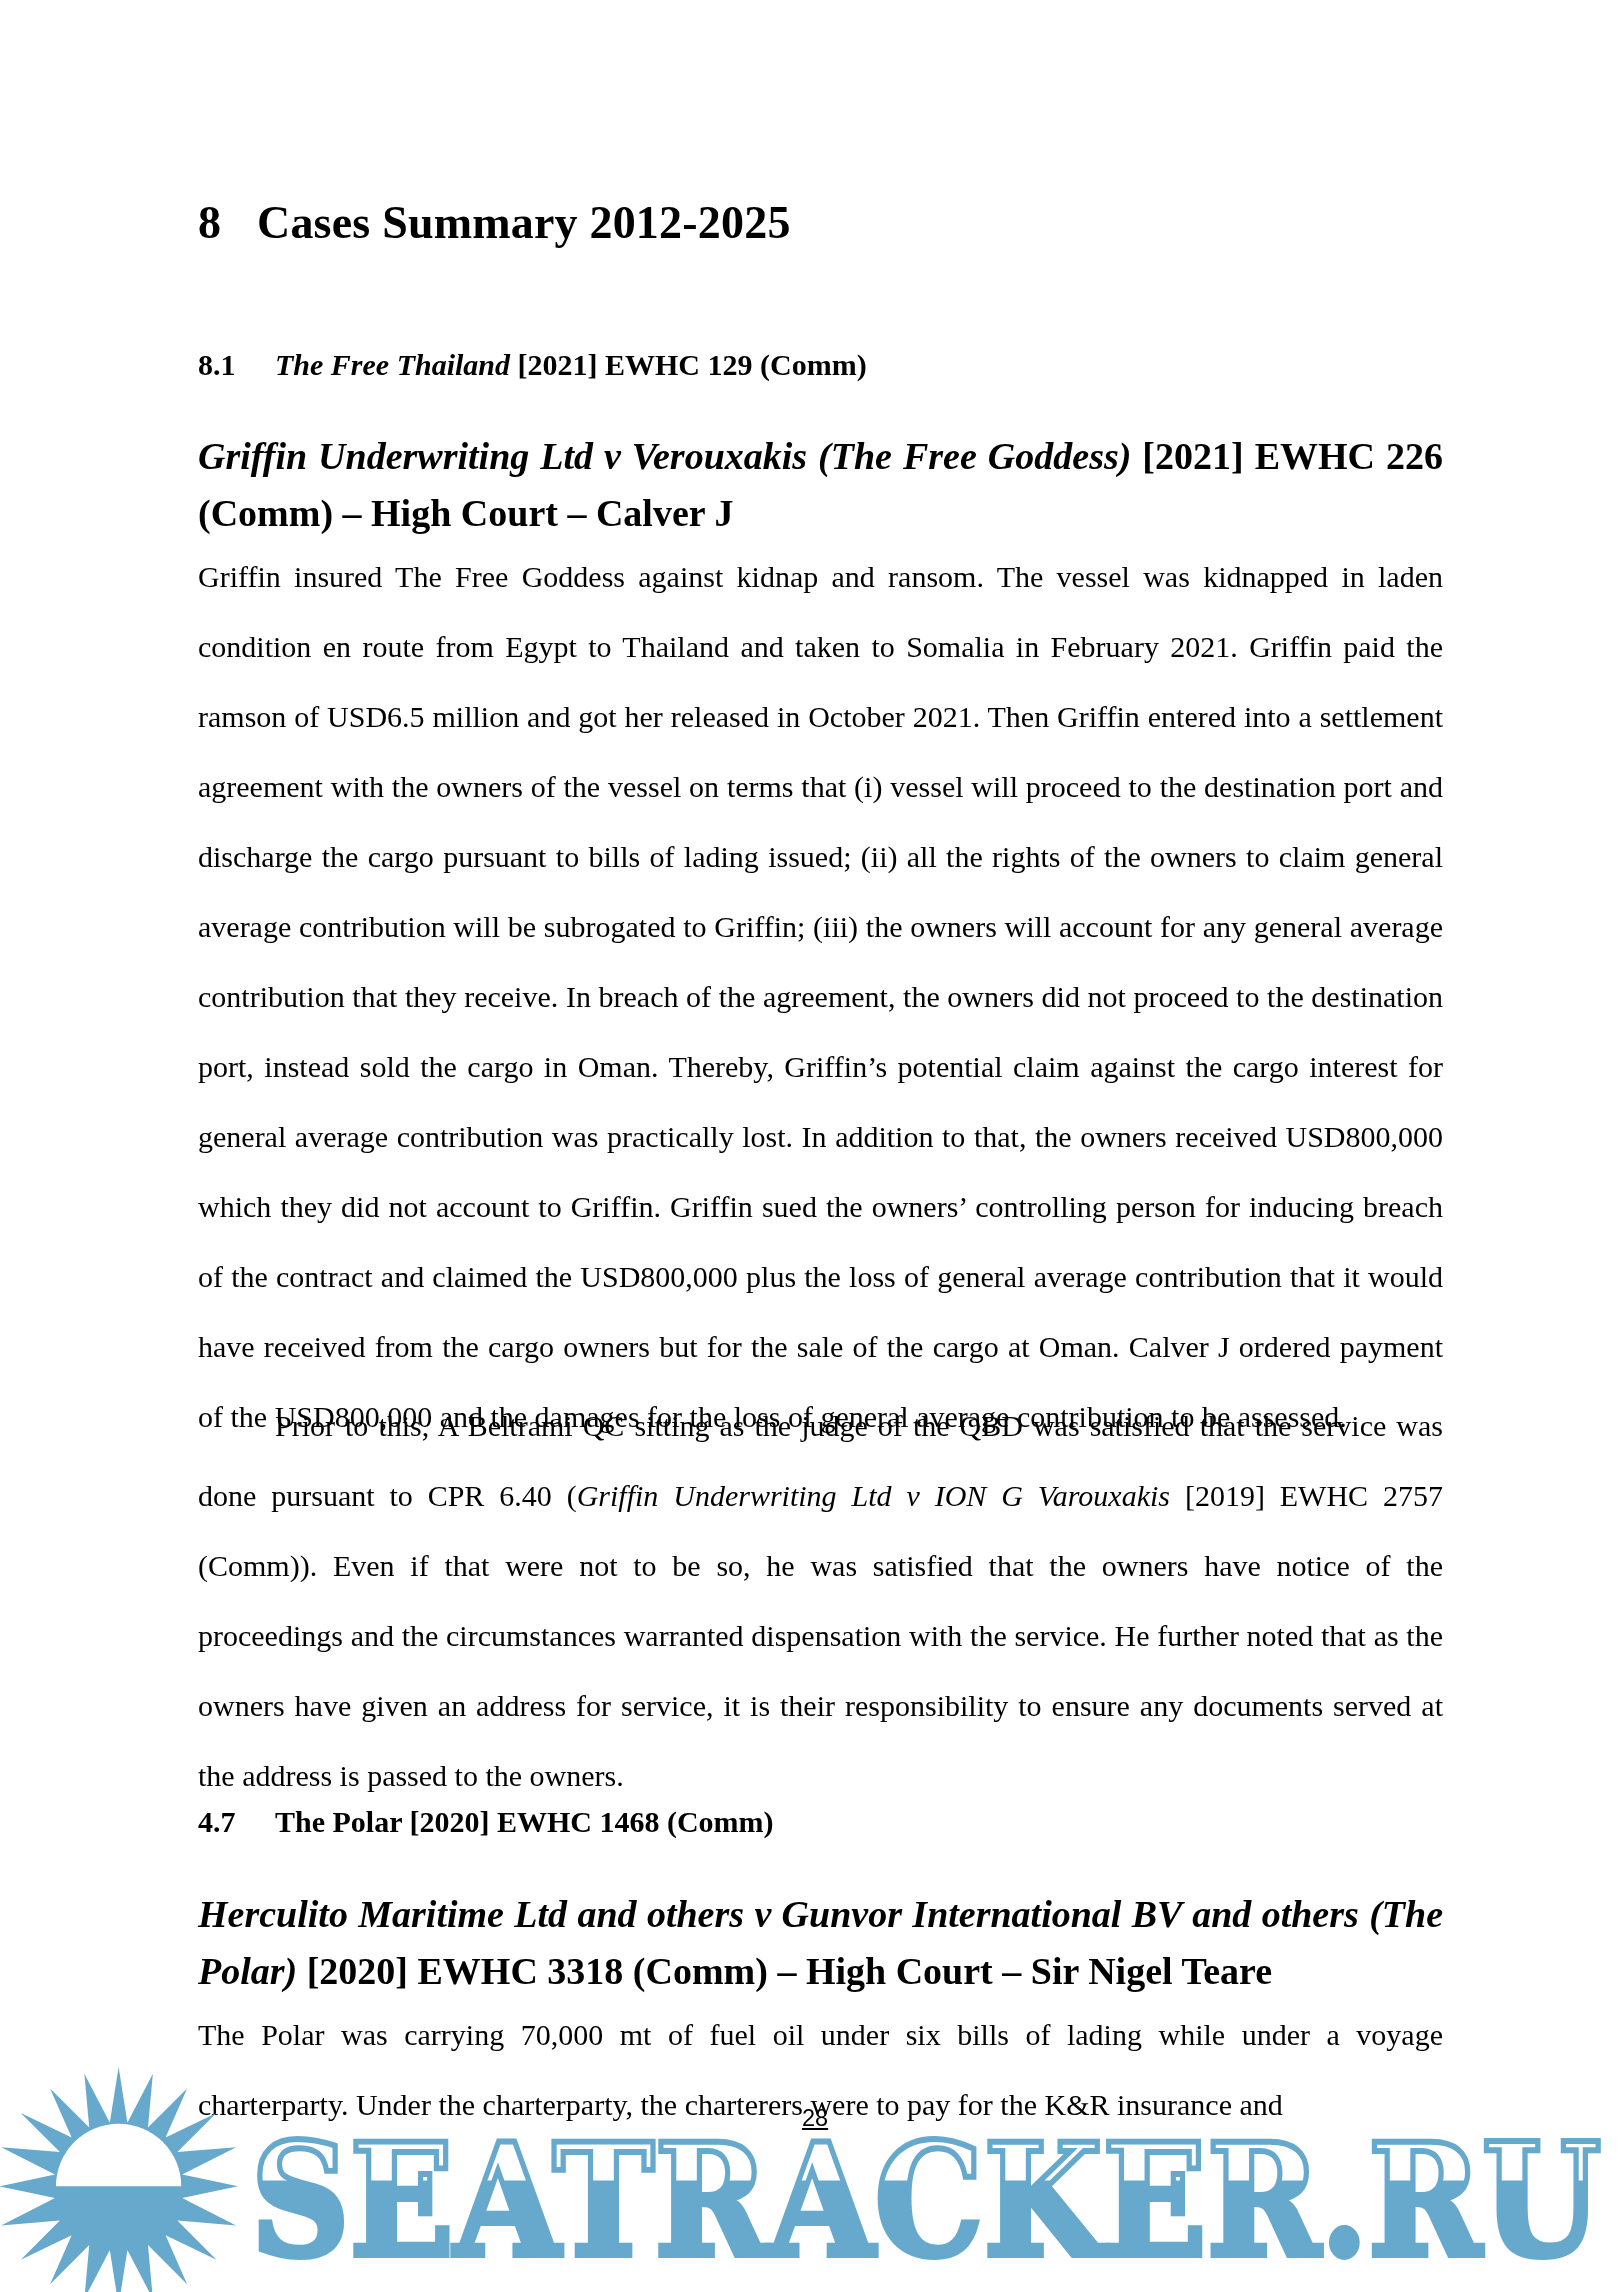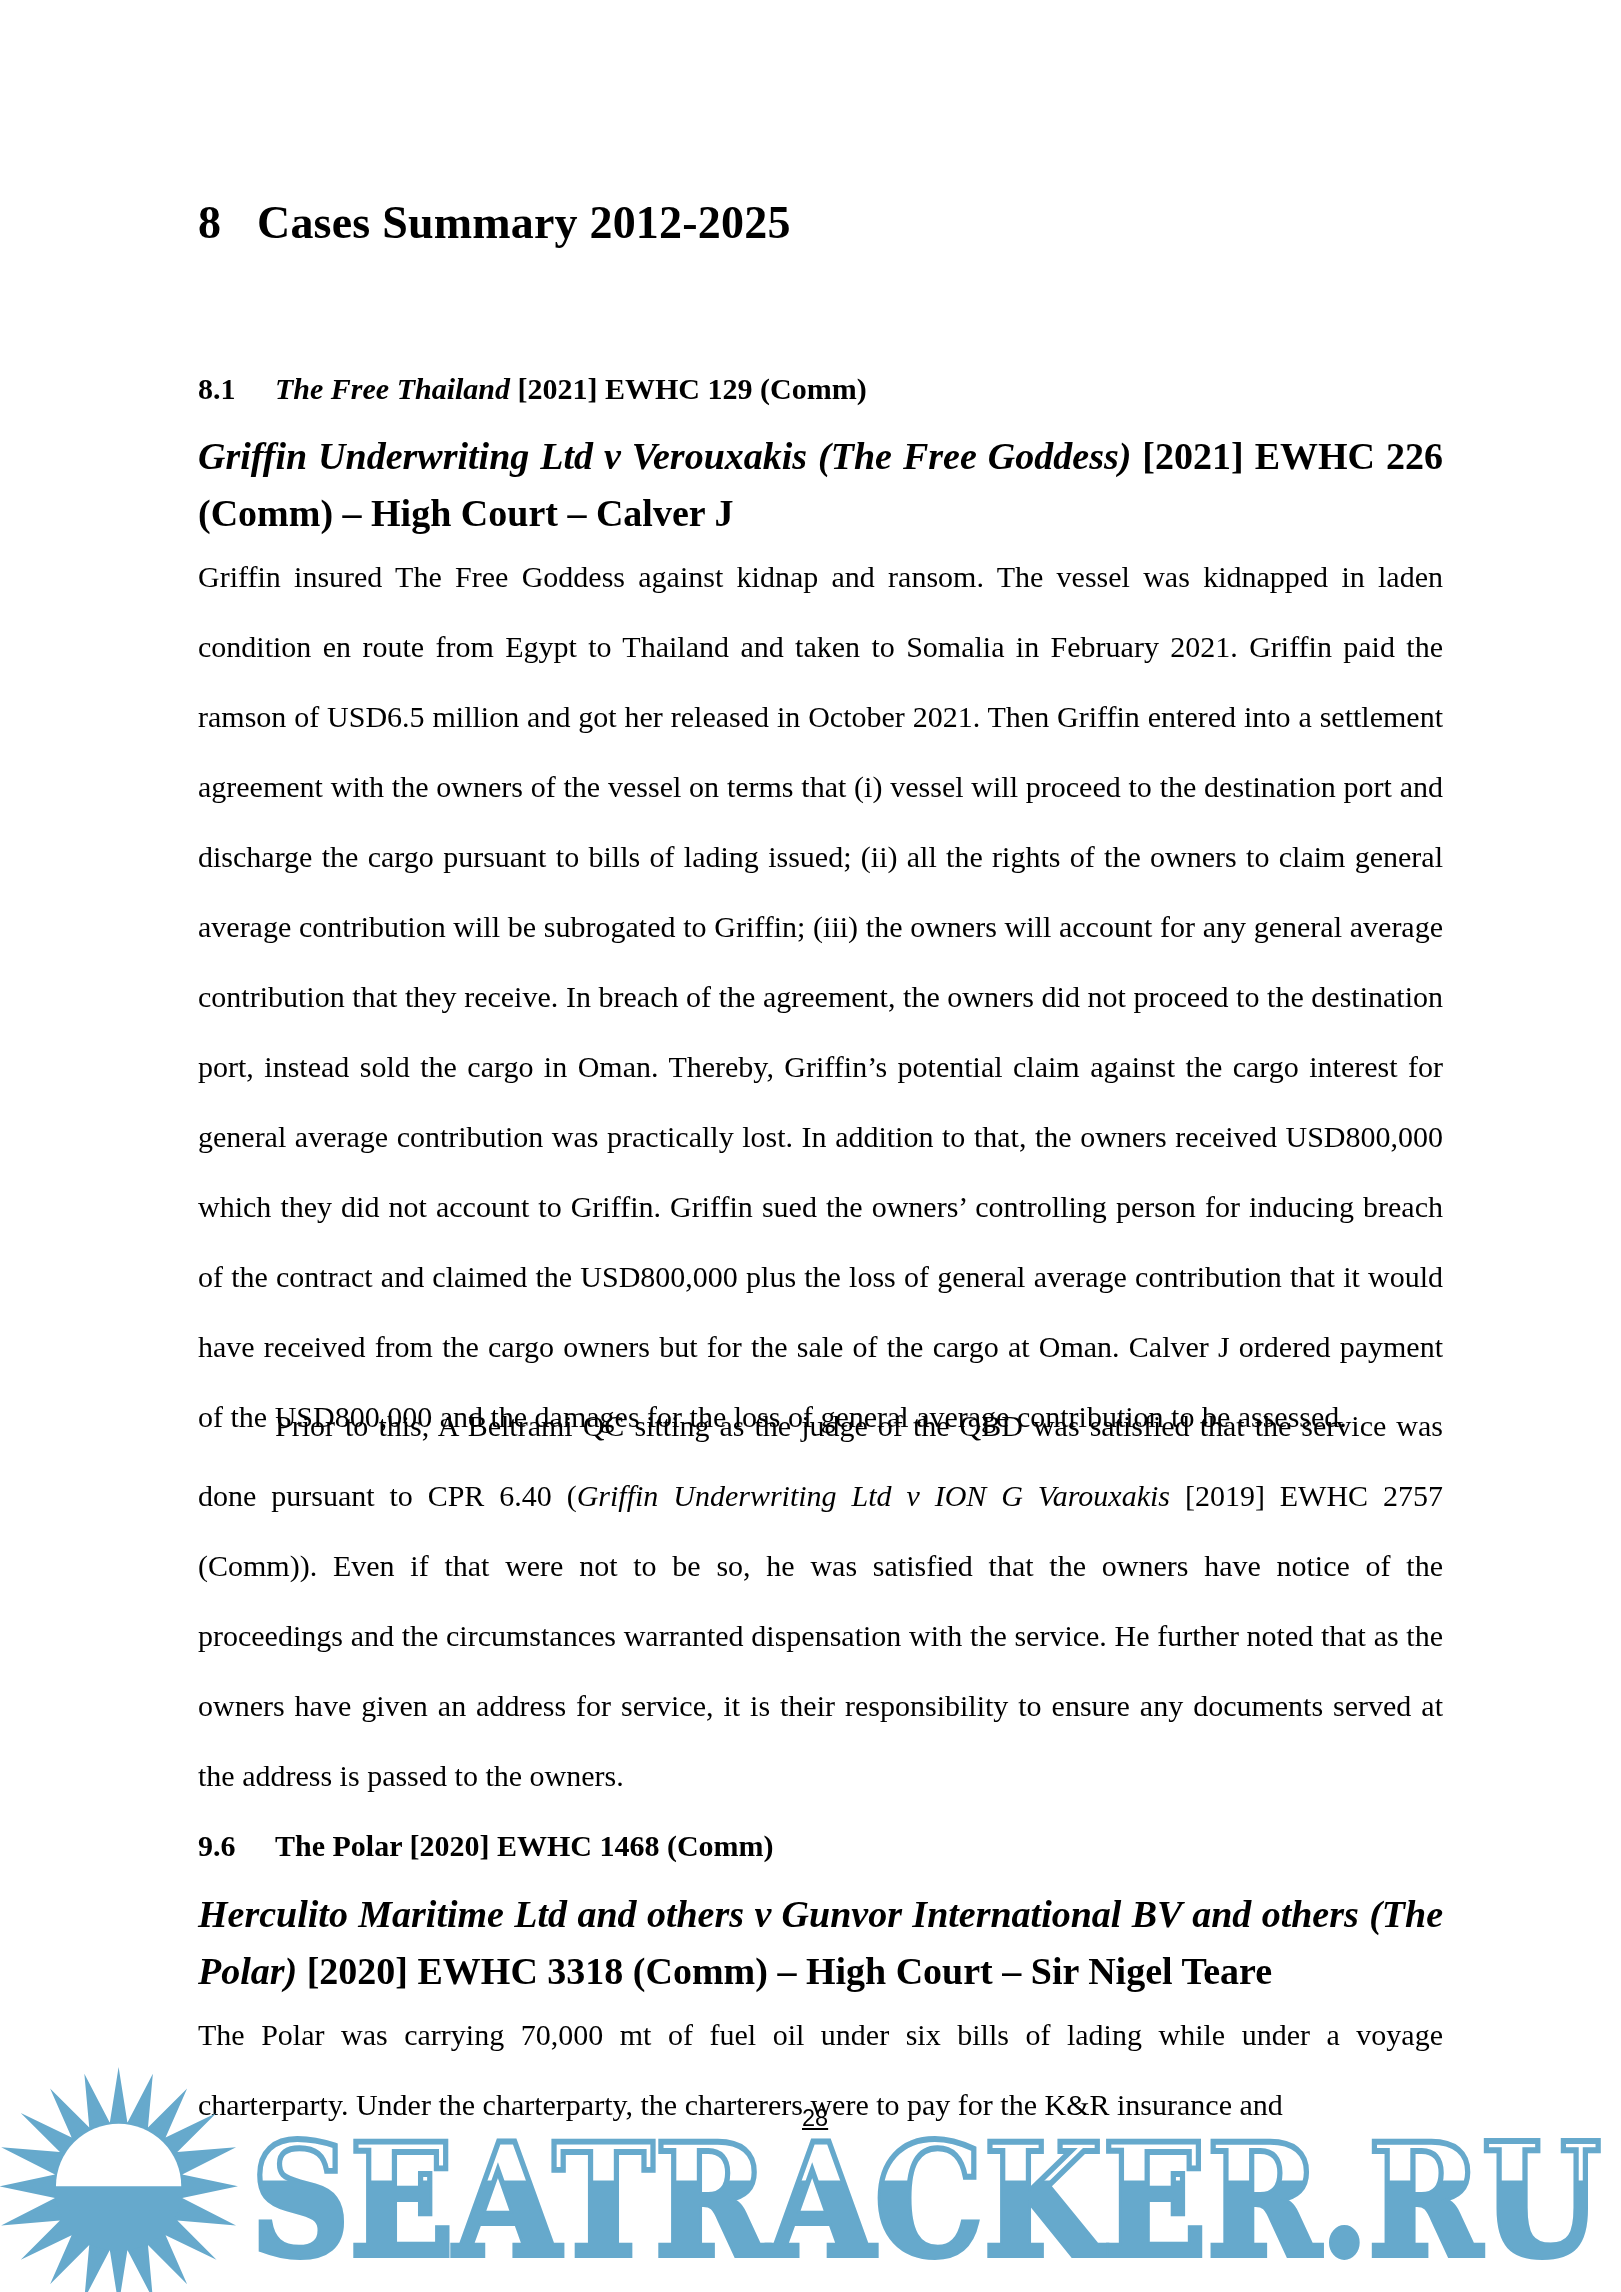--- a/index.html
+++ b/index.html
@@ -9,21 +9,21 @@
   }
   .page { position: absolute; left: 198px; top: 0; width: 1245px; }
   .chapter-title {
     position: absolute; top: 196px; left: 0;
     font-size: 46px; font-weight: bold; white-space: nowrap; letter-spacing: 0.2px;
   }
   .chapter-title .num { display: inline-block; width: 59px; }
   .sec-heading {
     position: absolute; left: 0; font-size: 30px; font-weight: bold; white-space: nowrap;
   }
-  .sec-heading .num { display: inline-block; width: 77px; margin-top: 24px; }
+  .sec-heading .num { display: inline-block; width: 77px; }
   .case-title {
     position: absolute; left: 0; width: 1245px;
     font-size: 38px; font-weight: bold; line-height: 57px; text-align: justify;
   }
   .para {
     position: absolute; left: 0; width: 1245px;
     font-size: 30px; line-height: 70px; text-align: justify;
   }
   .indent { text-indent: 77px; }
   i { font-style: italic; }
@@ -49,21 +49,21 @@
     <i>Griffin Underwriting Ltd v Verouxakis (The Free Goddess)</i><span> [2021] EWHC 226 (Comm) – High Court – Calver J</span>
   </div>
 
   <div class="para" style="top:542px">Griffin insured The Free Goddess against kidnap and ransom. The vessel was kidnapped in laden condition en route from Egypt to Thailand and taken to Somalia in February 2021. Griffin paid the ramson of USD6.5 million and got her released in October 2021. Then Griffin entered into a settlement agreement with the owners of the vessel on terms that (i) vessel will proceed to the destination port and discharge the cargo pursuant to bills of lading issued; (ii) all the rights of the owners to claim general average contribution will be subrogated to Griffin; (iii) the owners will account for any general average contribution that they receive. In breach of the agreement, the owners did not proceed to the destination port, instead sold the cargo in Oman. Thereby, Griffin’s potential claim against the cargo interest for general average contribution was practically lost. In addition to that, the owners received USD800,000 which they did not account to Griffin. Griffin sued the owners’ controlling person for inducing breach of the contract and claimed the USD800,000 plus the loss of general average contribution that it would have received from the cargo owners but for the sale of the cargo at Oman. Calver J ordered payment of the USD800,000 and the damages for the loss of general average contribution to be assessed.</div>
 
   <div class="para indent" style="top:1391px">
     <span>Prior to this, A Beltrami QC sitting as the judge of the QBD was satisfied that the service was done pursuant to CPR 6.40 (</span><i>Griffin Underwriting Ltd v ION G Varouxakis</i><span> [2019] EWHC 2757 (Comm)). Even if that were not to be so, he was satisfied that the owners have notice of the proceedings and the circumstances warranted dispensation with the service. He further noted that as the owners have given an address for service, it is their responsibility to ensure any documents served at the address is passed to the owners.</span>
   </div>
 
   <div class="sec-heading" style="top:1805px">
-    <span class="num">9.6</span><span>The Polar [2020] EWHC 1468 (Comm)</span>
+    <span class="num">4.7</span><span>The Polar [2020] EWHC 1468 (Comm)</span>
   </div>
 
   <div class="case-title" style="top:1886px">
     <i>Herculito Maritime Ltd and others v Gunvor International BV and others (The Polar)</i><span> [2020] EWHC 3318 (Comm) – High Court – Sir Nigel Teare</span>
   </div>
 
   <div class="para" style="top:2000px">The Polar was carrying 70,000 mt of fuel oil under six bills of lading while under a voyage charterparty. Under the charterparty, the charterers were to pay for the K&amp;R insurance and</div>
 </div>
 
 <div class="page-number">28</div>

